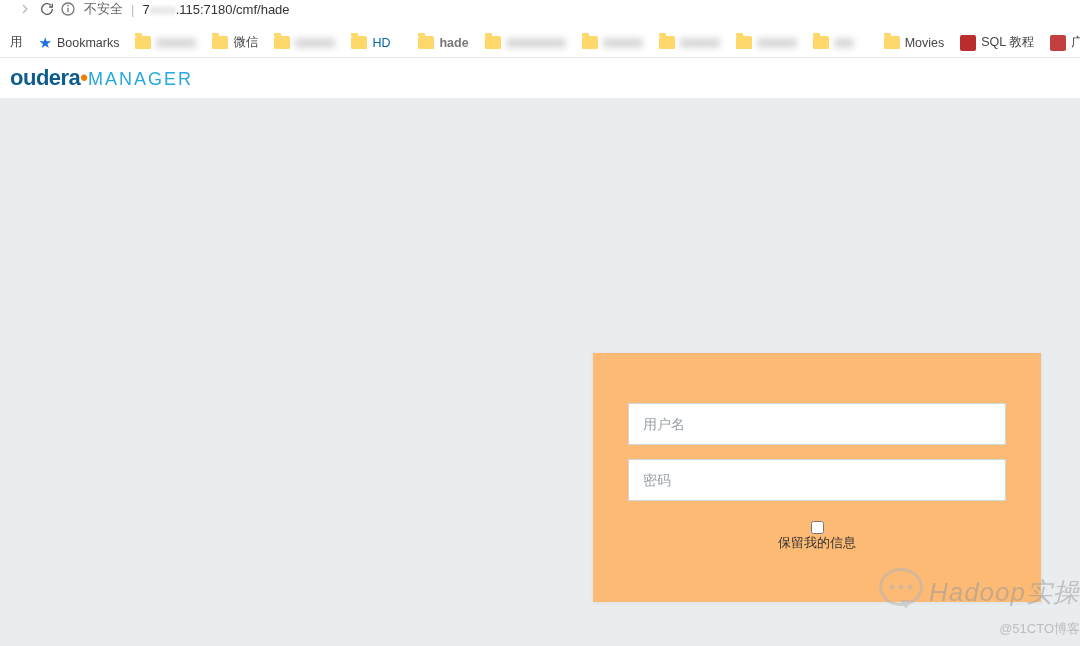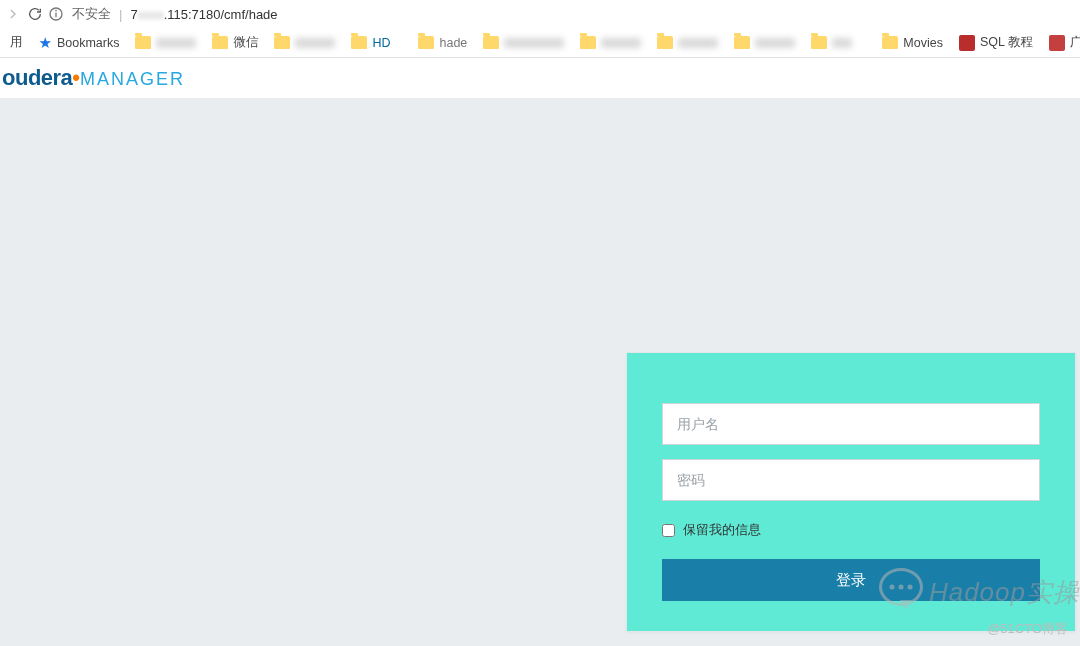--- a/index.html
+++ b/index.html
@@ -1,62 +1,62 @@
 <!DOCTYPE html>
 <html><head>
 <meta charset="utf-8">
 <style>
   * { box-sizing: border-box; margin: 0; padding: 0; font-family: -apple-system, "Segoe UI", Arial, "Microsoft YaHei", sans-serif; }
   body { width: 1080px; height: 646px; overflow: hidden; background: #fff; position: relative; }
 
   
-  .addr-bar { height: 28px; display: flex; align-items: center; padding: 0 4px; gap: 4px; background:#fff; }
+  .addr-bar { height: 28px; display: flex; align-items: flex-start; padding: 0 4px; gap: 4px; background:#fff;margin-left:12px; }
   .addr-bar .nav-btn { width: 18px; height: 18px; display:flex; align-items:center; justify-content:center; color:#5a5a5a; }
   .addr-bar .nav-btn.disabled { color:#b8b8b8; }
   .addr-field { flex:1; display:flex; align-items:center; gap:8px; font-size:13px; color:#666; }
   .addr-sep { color:#bbb; }
   .addr-url { color:#333; }
   .addr-url .faint { color:#bbb; filter: blur(2px); }
 
   .bm-bar { height: 30px; display:flex; align-items:center; gap:4px; padding:0 4px; border-bottom:1px solid #e3e3e3; background:#fff; }
   .bm-item { display:flex; align-items:center; gap:5px; font-size:12.5px; color:#444; padding:2px 6px; white-space:nowrap; }
   .bm-folder-icon { width:16px; height:13px; background:#ffd86b; border-radius:2px 2px 1px 1px; position:relative; }
   .bm-folder-icon::before { content:""; position:absolute; top:-3px; left:0; width:7px; height:3px; background:#ffd86b; border-radius:1px 1px 0 0; }
   .bm-star { color:#1a73e8; font-size:15px; }
   .bm-label-blur { filter: blur(3px); color:#888; width:40px; height:10px; background:#d9d9d9; border-radius:2px; }
   .bm-sq { width:16px; height:16px; border-radius:2px; }
   .sq-red { background:#b92d2d; }
   .sq-crimson { background:#c43f3f; }
 
   
-  .app-header { height: 40px; display:flex; align-items:center; padding-left:2px; background:#fff; }
+  .app-header { height: 40px; display:flex; align-items:center; padding-left:10px; background:#fff; }
   .logo { display:flex; align-items:baseline; font-weight:600; }
   .logo-a { color:#0e5c8f; font-size:22px; letter-spacing:-0.5px; }
   .logo-dot { color:#f57c00; font-size:22px; }
   .logo-b { color:#26a9e0; font-size:18px; letter-spacing:2px; font-weight:500; }
 
   
   .page { position:relative; background:#e9edef; height:548px; }
 
   
-  .login-card { position:absolute; left:626px; top:254px; width:450px; background:#5eead4; border:1px solid #e3e6e8; padding:50px 35px 30px; box-shadow:0 1px 3px rgba(0,0,0,0.04); }
+  .login-card { position:absolute; left:592px; top:254px; width:450px; background:#fdba74; border:1px solid #e3e6e8; padding:50px 35px 30px; box-shadow:0 1px 3px rgba(0,0,0,0.04); }
   .field { width:100%; height:42px; border:1px solid #cfd6db; background:#fff; padding:0 14px; font-size:14px; color:#333; margin-bottom:14px; }
   .field::placeholder { color:#9aa2a8; }
-  .remember { display:flex; align-items:center; gap:8px; font-size:13px; color:#333; margin:6px 0 20px; }
+  .remember { display:flex; align-items:center; gap:0; font-size:13px; color:#333; margin:6px 0 20px;flex-direction:column; }
   .remember input { width:13px; height:13px; }
   .login-btn { width:100%; height:42px; background:#1a7fa8; color:#fff; border:none; font-size:15px; cursor:pointer; }
 
   
   .wm-chat { position:absolute; right:0; bottom:36px; display:flex; align-items:center; gap:6px; opacity:0.55; }
   .wm-bubble { width:44px; height:38px; border:3px solid #b6b6b6; border-radius:50%; position:relative; }
   .wm-bubble::after { content:""; position:absolute; bottom:-6px; right:8px; width:0; height:0; border-left:6px solid transparent; border-right:6px solid transparent; border-top:9px solid #b6b6b6; }
   .wm-dots { position:absolute; top:50%; left:50%; transform:translate(-50%,-50%); display:flex; gap:4px; }
   .wm-dots span { width:5px; height:5px; background:#b6b6b6; border-radius:50%; }
   .wm-text { font-size:26px; font-weight:500; color:#9b9b9b; font-style:italic; letter-spacing:1px;margin-top:12px; }
-  .wm-small { position:absolute; right:12px; bottom:8px; font-size:13px; color:#bdbdbd; }
+  .wm-small { position:absolute; right:0; bottom:8px; font-size:13px; color:#bdbdbd; }
 
   svg.ico { width:16px; height:16px; }
 </style>
 </head>
 <body>
 
 <div class="addr-bar">
   <div class="nav-btn disabled">
     <svg class="ico" viewBox="0 0 24 24">
         <path fill="none" stroke="currentColor" stroke-width="2" d="M9 6l6 6-6 6"></path>
@@ -100,21 +100,21 @@
   <div class="bm-item">
       <span class="bm-folder-icon"></span>
       <span class="bm-label-blur"></span>
     </div>
   <div class="bm-item">
       <span class="bm-folder-icon"></span>
       <span style="color:#0369a1;width:30px;">HD</span>
     </div>
   <div class="bm-item">
       <span class="bm-folder-icon"></span>
-      <span style="color:#777;">hade</span>
+      <span style="color:#777;font-weight:bold;">hade</span>
     </div>
   <div class="bm-item">
       <span class="bm-folder-icon"></span>
       <span class="bm-label-blur" style="width:60px"></span>
     </div>
   <div class="bm-item">
       <span class="bm-folder-icon"></span>
       <span class="bm-label-blur"></span>
     </div>
   <div class="bm-item">
@@ -154,21 +154,20 @@
 
 <div class="page">
 
   <div class="login-card">
     <input class="field" type="text" placeholder="用户名" style="">
     <input class="field" type="password" placeholder="密码" style="">
     <label class="remember">
       <input type="checkbox" style="">
       <span>保留我的信息</span>
     </label>
-    <button class="login-btn">登录</button>
   </div>
 
   <div class="wm-chat">
     <div class="wm-bubble">
       <div class="wm-dots">
           <span></span>
           <span></span>
           <span></span>
         </div>
     </div>

